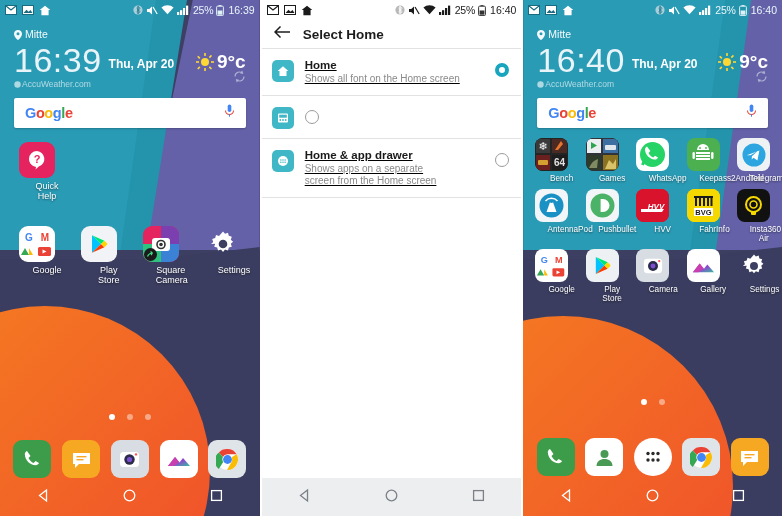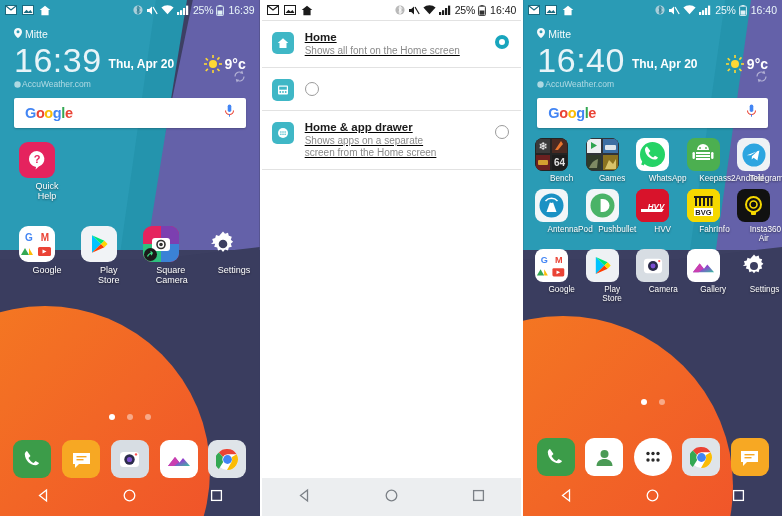--- a/index.html
+++ b/index.html
@@ -36,27 +36,27 @@
   .statusbar{ position:relative; height:20px; display:flex; align-items:center;
      padding:0 5px; color:#eaf6fa; font-size:10.5px; z-index:6; }
   .sb-left{ display:flex; gap:5px; align-items:center; }
   .sb-right{ margin-left:auto; display:flex; gap:3px; align-items:center; }
   .sb-right .pct{ font-size:10.5px; letter-spacing:-0.2px; }
   .sb-right .clk{ font-size:10.5px; margin-left:1px; }
   .ico{ display:inline-block; line-height:0; }
 
   
   .widget{ position:relative; z-index:5; color:#fff; padding:8px 14px 0 14px; }
-  .wrow1{ display:flex; align-items:flex-start; gap:3px; font-size:10.5px; opacity:.95; }
+  .wrow1{ display:flex; align-items:flex-end; gap:3px; font-size:10.5px; opacity:.95; }
   .wmain{ display:flex; align-items:flex-end; margin-top:2px; }
   .wtime{ font-size:34px; font-weight:300; line-height:36px; letter-spacing:0.5px;
      color:#e8f4f8; font-family:"Liberation Sans", sans-serif; }
   .wdate{ font-size:12px; font-weight:bold; margin:0 0 7px 7px; color:#fff; }
   .wtemp{ margin-left:auto; display:flex; align-items:center; gap:3px; margin-bottom:5px; }
-  .wtemp .deg{ font-size:14px; font-weight:bold; }
+  .wtemp .deg{ font-size:19px; font-weight:bold; }
   .wsrc{ font-size:8.5px; opacity:.62; margin-top:1px; display:flex; align-items:center; gap:1px; }
   .refresh{ position:absolute; right:14px; bottom:2px; opacity:.5; }
 
   
   .gbar{ position:relative; z-index:5; margin:9px 14px 0 14px; height:30px; background:#fff;
      border-radius:2px; display:flex; align-items:center; padding:0 11px;
      box-shadow:0 1px 2px rgba(0,0,0,.22); }
   .glogo{ font-size:14.5px; font-weight:bold; letter-spacing:-0.4px; }
   .glogo i{ font-style:normal; }
   .gb{color:#4285f4}.gr{color:#ea4335}.gy{color:#fbbc05}.gg{color:#34a853}
@@ -385,20 +385,26 @@
         <span class="ico"><svg width="8" height="11" viewBox="0 0 8 11">
               <rect x="2.5" y="0" width="3" height="1.2" fill="#555"></rect>
               <rect x=".6" y="1.2" width="6.8" height="9.4" rx="1" fill="none" stroke="#333" stroke-width="1"></rect>
               <rect x="1.6" y="5.5" width="4.8" height="4.2" fill="#333"></rect>
             </svg></span>
         <span class="clk">16:40</span>
       </div>
     </div>
 
     <div class="mbody">
+      <div class="appbar">
+        <span><svg width="17" height="14" viewBox="0 0 17 14">
+              <path d="M16 7H1.5M6.5 1.5L1 7l5.5 5.5" fill="none" stroke="#1c1c1c" stroke-width="1.5"></path>
+            </svg></span>
+        <span class="title">Select Home</span>
+      </div>
       <div class="divider"></div>
 
       <div class="lrow">
         <span class="lico">
             <svg width="14" height="14" viewBox="0 0 14 14">
               <path d="M7 2.2L12.3 7h-1.8v5H3.5V7H1.7z" fill="#fff"></path>
             </svg>
           </span>
         <span class="ltxt">
           <span class="ltitle" style="display:block">Home</span>

